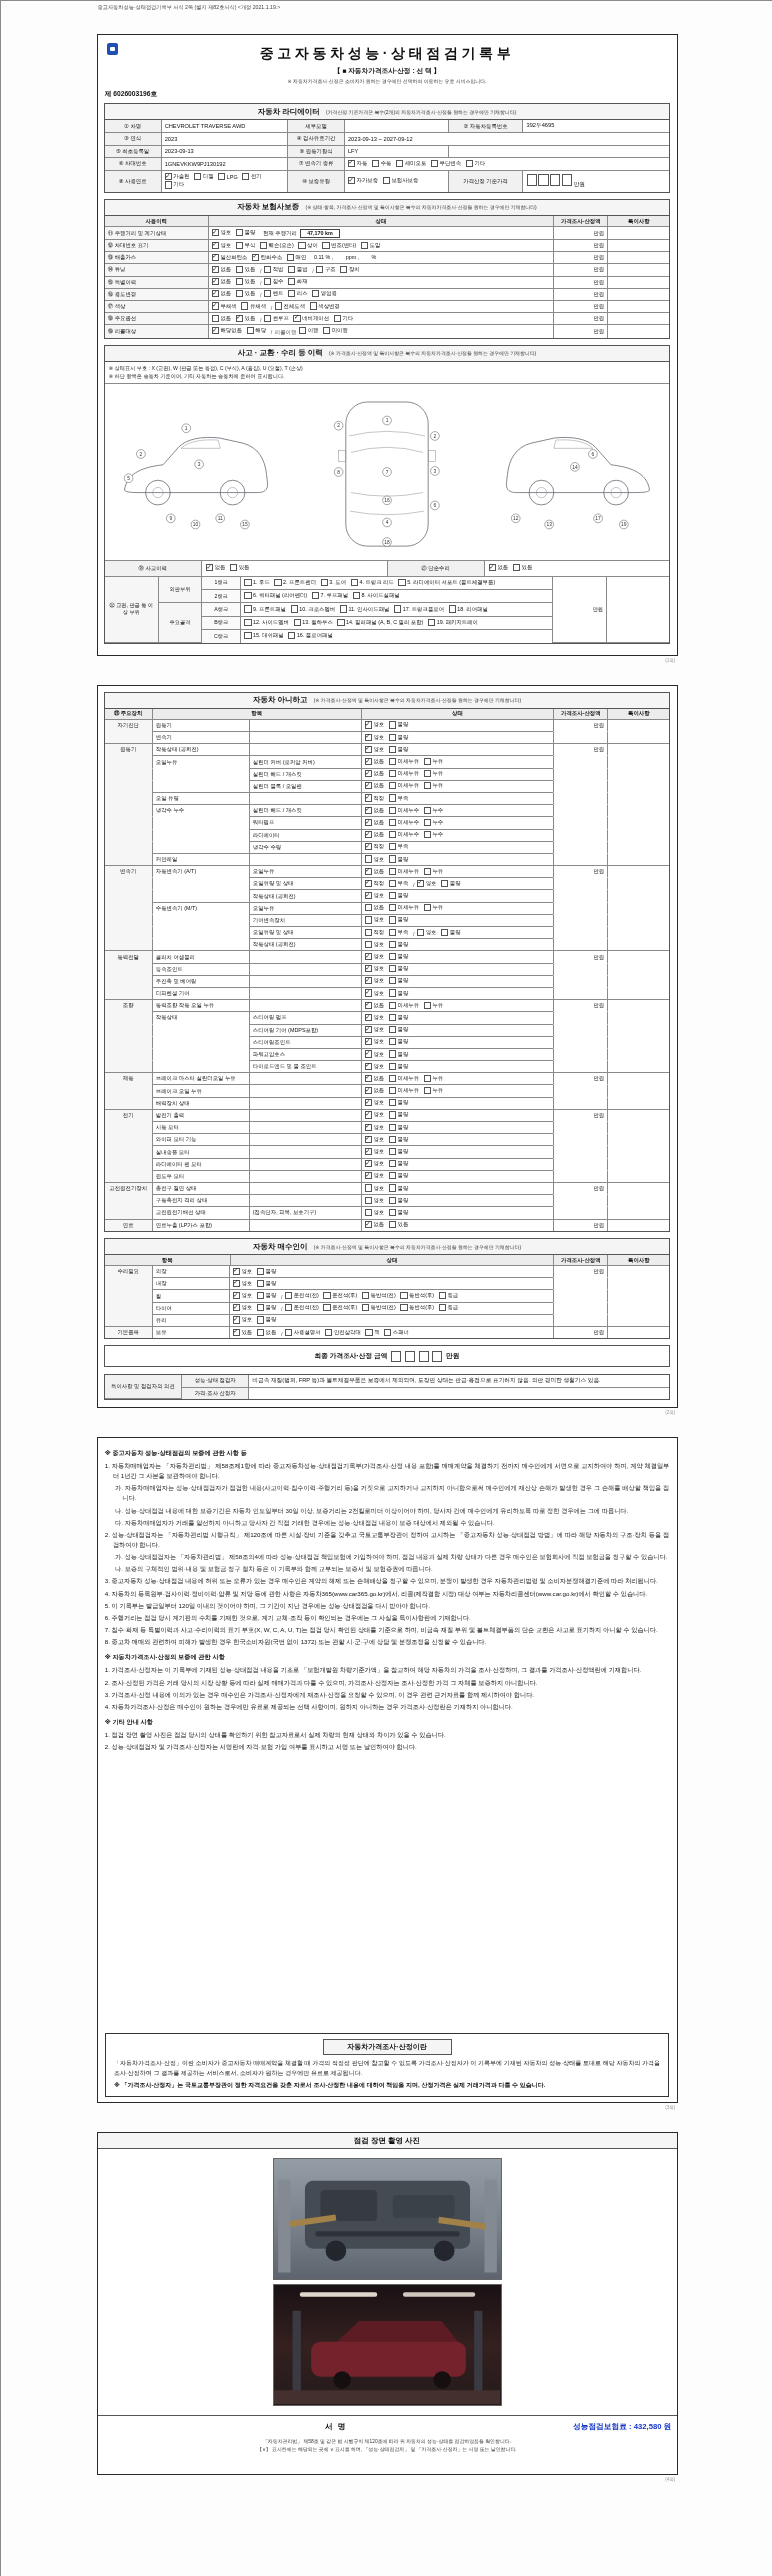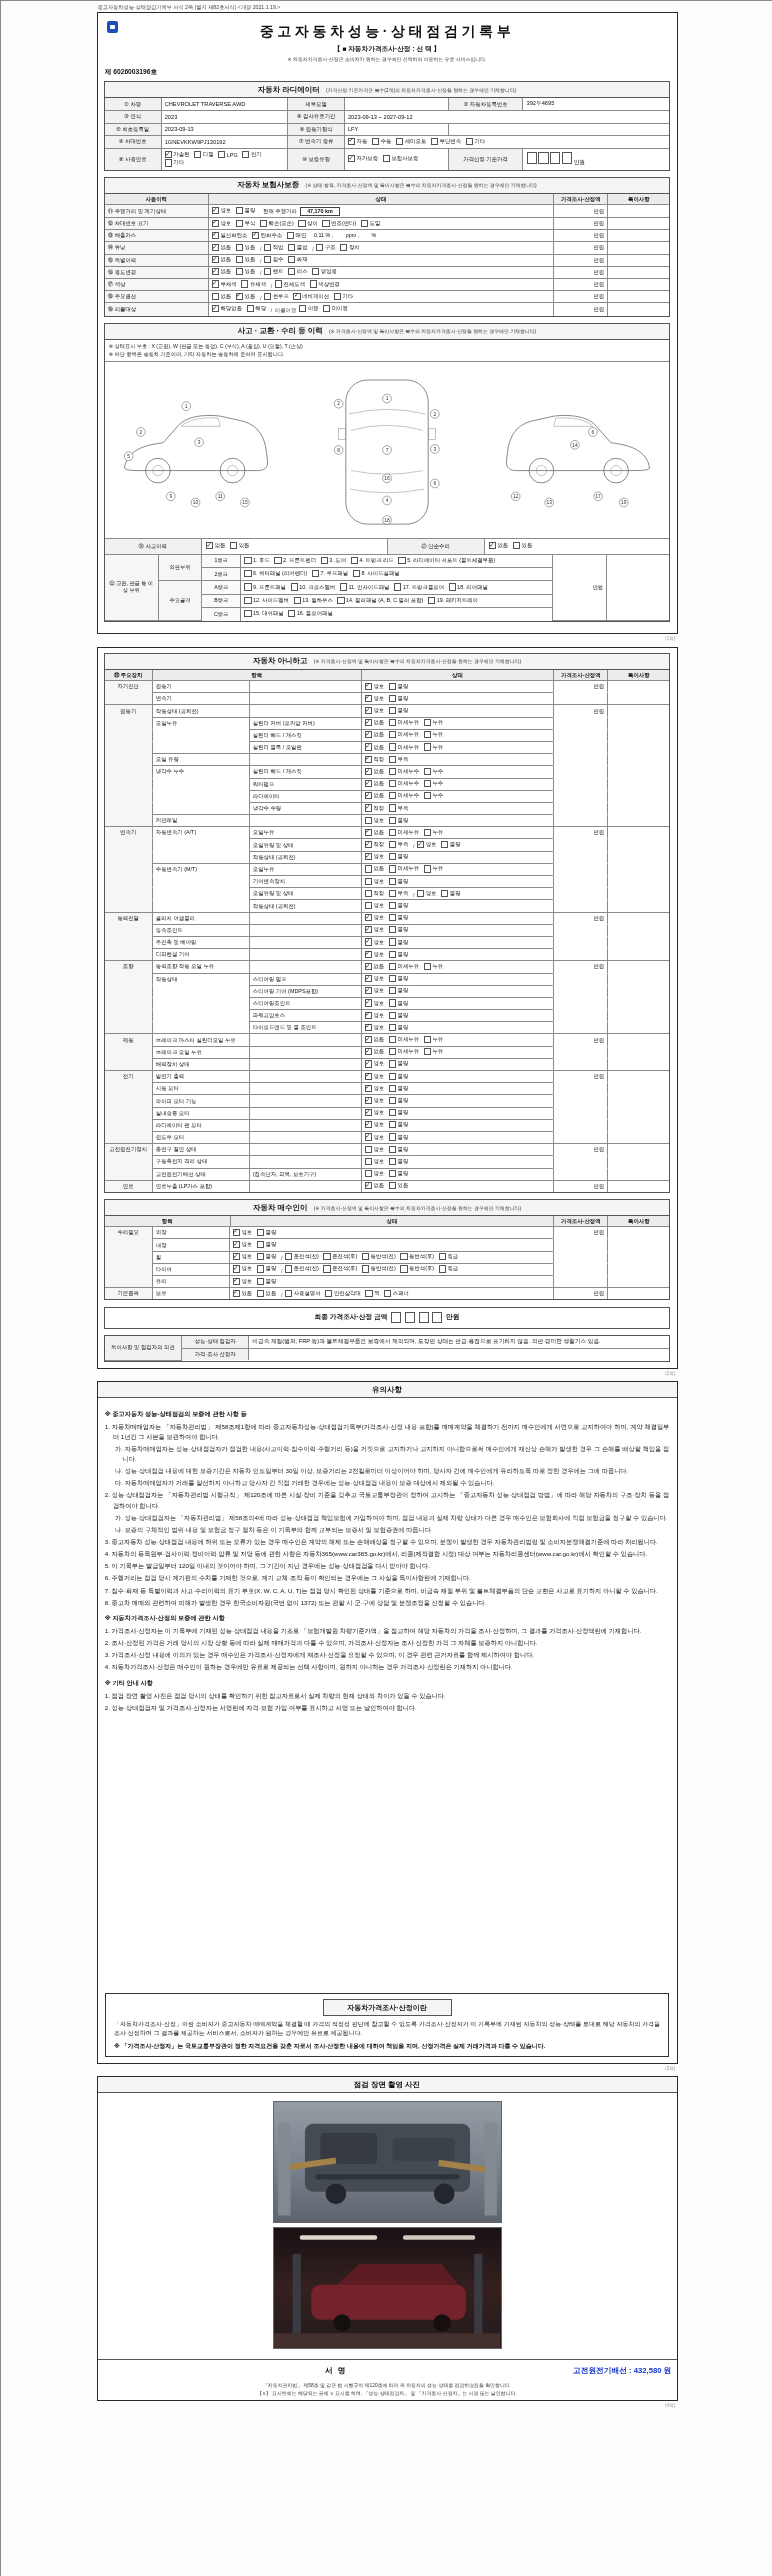--- a/index.html
+++ b/index.html
@@ -1,21 +1,21 @@
 <!DOCTYPE html>
 <html style="font-size:8.2px"><head>
 <meta charset="utf-8">
 <style>
   html,body{margin:0;padding:0;}
   body{width:773px;height:2576px;overflow:hidden;background:#fff;
        font-family:"Liberation Sans","DejaVu Sans",sans-serif;color:#111;}
   .canvas{width:772px;height:2575px;border:0.5px solid #8b8b8b;background:#fdfdfd;}
   .sheet{width:581px;margin:0 auto;}
   .topstrip{font-size:5.2px;color:#444;padding:2.6px 1px 1.5px;}
-  .box{border:1px solid #2a2a2a;background:#fff;margin-bottom:12.4px;padding:5.2px 6.2px;}
+  .box{border:1px solid #2a2a2a;background:#fff;margin-bottom:12.4px;padding:5.2px 6.2px;margin-top:22px;}
   .pgmark{text-align:right;font-size:4.6px;color:#999;margin:-10.3px 2.1px 5.2px 0;}
   
   .titlewrap{position:relative;text-align:center;padding:5.2px 0 4.1px;}
   .orglogo{position:absolute;left:3.1px;top:3.1px;width:11.3px;height:11.3px;border-radius:2.1px;
            background:#1f4fb4;display:flex;align-items:center;justify-content:center;}
   .orglogo::after{content:"";width:5.2px;height:3.1px;background:#fff;border-radius:1px;}
   .maintitle{font-size:14px;font-weight:bold;letter-spacing:3.6px;}
   .subtitle{font-size:6.7px;font-weight:bold;margin-top:3.1px;}
   .titlenote{font-size:4.9px;color:#333;margin-top:2.1px;}
   .docno{font-size:6.7px;font-weight:bold;padding:2.1px 1px 4.1px;}
@@ -1619,23 +1619,20 @@
           <td class="lab">가격·조사 산정자</td>
           <td></td>
         </tr>
       </tbody>
           </table>
     </div>
   </div>
   <div class="pgmark">(2쪽)</div>
 
   <div class="box" style="padding:0;">
-    <div class="tsec" style="border-bottom:0.5px solid #555;">
-      <span>유의사항</span>
-    </div>
     <div class="noticebody">
       <div>
 
       <div class="nline nh">※ 중고자동차 성능·상태점검의 보증에 관한 사항 등</div>
             <div class="nline np">1. 자동차매매업자는 「자동차관리법」 제58조제1항에 따라 중고자동차성능·상태점검기록부(가격조사·산정 내용 포함)를 매매계약을 체결하기 전까지 매수인에게 서면으로 고지하여야 하며, 계약 체결일부터 1년간 그 사본을 보관하여야 합니다.</div>
             <div class="nline nsub">가. 자동차매매업자는 성능·상태점검자가 점검한 내용(사고이력·침수이력·주행거리 등)을 거짓으로 고지하거나 고지하지 아니함으로써 매수인에게 재산상 손해가 발생한 경우 그 손해를 배상할 책임을 집니다.</div>
             <div class="nline nsub">나. 성능·상태점검 내용에 대한 보증기간은 자동차 인도일부터 30일 이상, 보증거리는 2천킬로미터 이상이어야 하며, 당사자 간에 매수인에게 유리하도록 따로 정한 경우에는 그에 따릅니다.</div>
             <div class="nline nsub">다. 자동차매매업자가 거래를 알선하지 아니하고 당사자 간 직접 거래한 경우에는 성능·상태점검 내용이 보증 대상에서 제외될 수 있습니다.</div>
             <div class="nline np">2. 성능·상태점검자는 「자동차관리법 시행규칙」 제120조에 따른 시설·장비 기준을 갖추고 국토교통부장관이 정하여 고시하는 「중고자동차 성능·상태점검 방법」에 따라 해당 자동차의 구조·장치 등을 점검하여야 합니다.</div>
             <div class="nline nsub">가. 성능·상태점검자는 「자동차관리법」 제58조의4에 따라 성능·상태점검 책임보험에 가입하여야 하며, 점검 내용과 실제 차량 상태가 다른 경우 매수인은 보험회사에 직접 보험금을 청구할 수 있습니다.</div>
@@ -1657,21 +1654,21 @@
           </div>
       <div class="defbox">
         <div class="dtitle">자동차가격조사·산정이란</div>
         <div class="dbody">「자동차가격조사·산정」이란 소비자가 중고자동차 매매계약을 체결할 때 가격의 적정성 판단에 참고할 수 있도록 가격조사·산정자가 이 기록부에 기재된 자동차의 성능·상태를 토대로 해당 자동차의 가격을 조사·산정하여 그 결과를 제공하는 서비스로서, 소비자가 원하는 경우에만 유료로 제공됩니다.</div>
         <div class="dnote">※ 「가격조사·산정자」는 국토교통부장관이 정한 자격요건을 갖춘 자로서 조사·산정한 내용에 대하여 책임을 지며, 산정가격은 실제 거래가격과 다를 수 있습니다.</div>
       </div>
     </div>
   </div>
   <div class="pgmark">(3쪽)</div>
 
-  <div class="box" style="padding:0 0 1px;">
+  <div class="box" style="padding:0 0 19px;">
     <div class="tsec" style="border-bottom:0.5px solid #555;">
       <span>점검 장면 촬영 사진</span>
     </div>
     <div class="photoarea">
       <div class="photo photo1">
         <svg viewBox="0 0 440 232">
           <rect x="8" y="40" width="24" height="180" fill="#848a92"></rect>
           <rect x="408" y="40" width="24" height="180" fill="#848a92"></rect>
           <rect x="60" y="42" width="320" height="132" rx="16" fill="#454b53"></rect>
           <rect x="90" y="60" width="110" height="60" rx="8" fill="#363b42"></rect>
@@ -1693,21 +1690,21 @@
           <rect x="72" y="110" width="300" height="68" rx="18" fill="#74222b"></rect>
           <circle cx="132" cy="184" r="17" fill="#15100f"></circle>
           <circle cx="326" cy="184" r="17" fill="#15100f"></circle>
           <rect x="0" y="204" width="440" height="28" fill="#43302f"></rect>
         </svg>
       </div>
     </div>
     <div class="signrow">
       <div class="signlabel">서명</div>
       <div class="fee">
-        <span>고전원전기배선 :</span>
+        <span>성능점검보험료 :</span>
         <span>432,580 원</span>
       </div>
     </div>
     <div class="bottomlines">
       <div>「자동차관리법」 제58조 및 같은 법 시행규칙 제120조에 따라 위 자동차의 성능·상태를 점검하였음을 확인합니다.</div>
       <div>【∨】 표시란에는 해당되는 곳에 ∨ 표시를 하며, 「성능·상태점검자」 및 「가격조사·산정자」는 서명 또는 날인합니다.</div>
     </div>
   </div>
   <div class="pgmark">(4쪽)</div>
 

